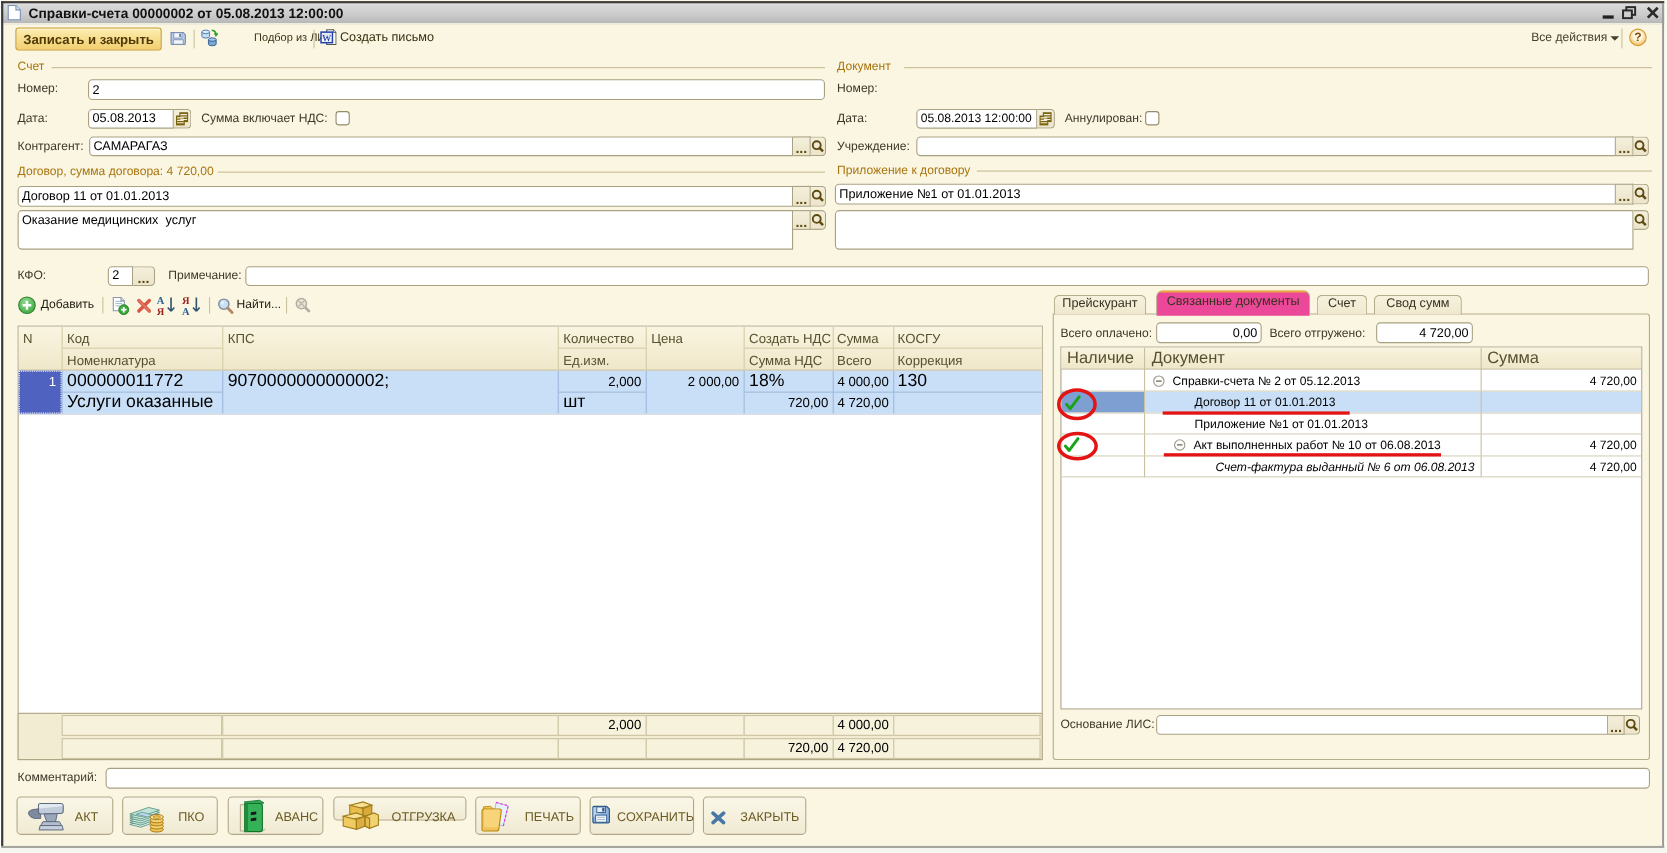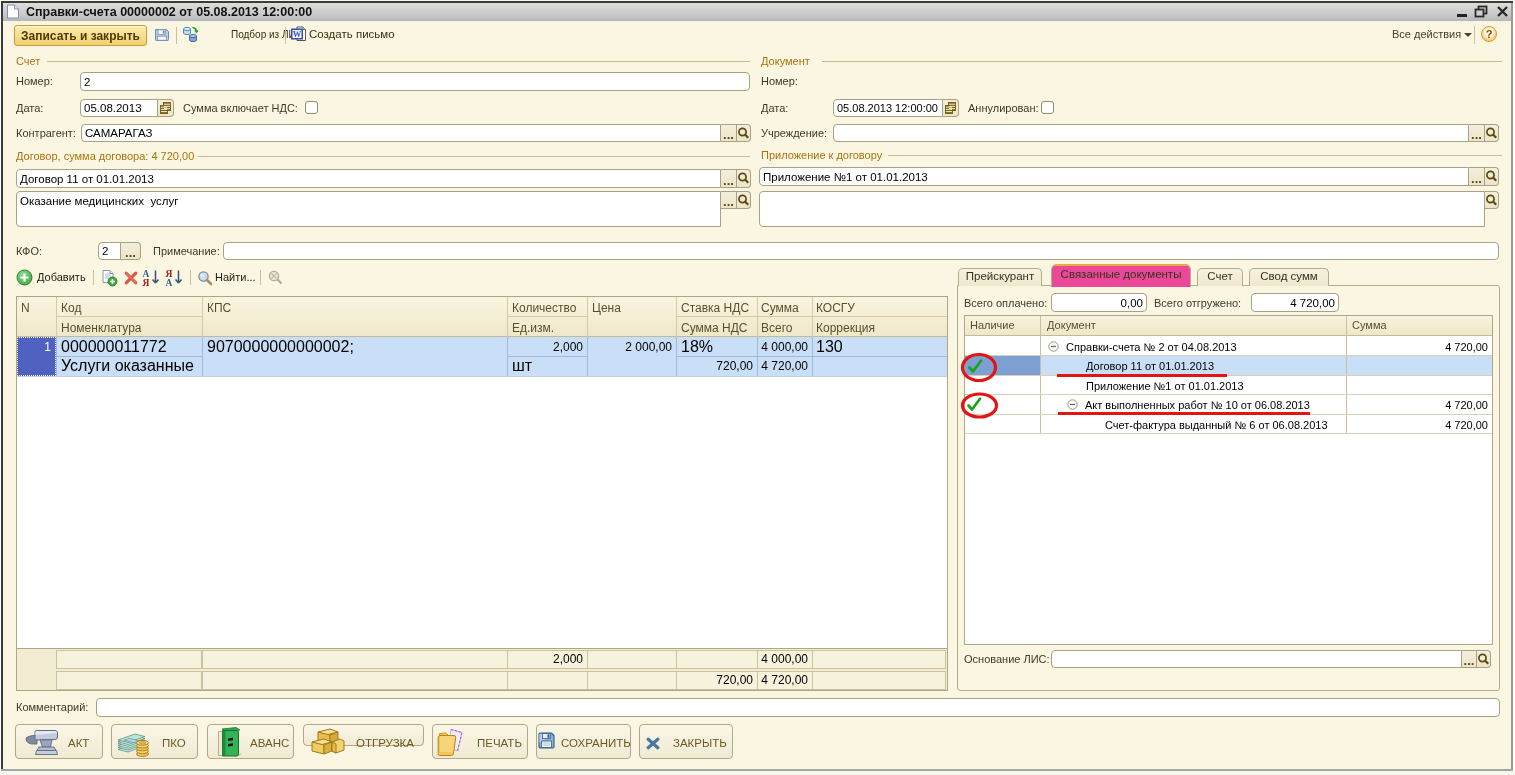--- a/index.html
+++ b/index.html
@@ -15,21 +15,21 @@
    background:linear-gradient(#F4EFDB,#ECE5CA);display:flex;align-items:center;justify-content:center;
    color:#5C4A10;font-weight:bold;font-size:13px;line-height:6px;}
 .sbtn.rr{border-radius:0 4px 4px 0;border-left:none;}
 .sbtn.mm{border-left:none;}
 .cb{position:absolute;width:13px;height:13px;background:#fff;border:1px solid #958C6B;border-radius:3px;box-sizing:border-box;}
 .vline{position:absolute;width:1px;}
 .hline{position:absolute;height:1px;}
 .tx{position:absolute;font-size:16px;color:#000;white-space:nowrap;line-height:14px;}
 .txr{position:absolute;font-size:12px;color:#000;white-space:nowrap;line-height:14px;text-align:right;}
 .htx{position:absolute;font-size:12px;color:#57502F;white-space:nowrap;line-height:14px;}
-.htx2{position:absolute;font-size:11px;color:#57502F;white-space:nowrap;line-height:13px;}
+.htx2{position:absolute;font-size:15px;color:#57502F;white-space:nowrap;line-height:13px;}
 .tx2{position:absolute;font-size:11px;color:#000;white-space:nowrap;line-height:13px;}
 .txr2{position:absolute;font-size:11px;color:#000;white-space:nowrap;line-height:13px;text-align:right;}
 .sep{position:absolute;width:1px;background:#C9C09C;}
 .tab{position:absolute;box-sizing:border-box;border:1px solid #B5AC8B;border-bottom:none;
   border-radius:5px 5px 0 0;background:linear-gradient(#F7F2DE,#EFE8CE);
   font-size:11.5px;color:#37321F;text-align:center;}
 .bbtn{position:absolute;box-sizing:border-box;border:1px solid #B1A88A;border-radius:4px;
   background:linear-gradient(#FAF7E8,#F0EAD2);color:#6B5B22;font-size:12px;}
 .bbtn span{position:absolute;top:12px;font-size:11.5px;}
 </style></head>
@@ -254,21 +254,21 @@
 
   <div class="abs" style="left:17px;top:297px;width:930px;height:40px;background:linear-gradient(#FAF5E1,#EFE7C9);"></div>
 
   <div class="htx" style="left:21px;top:301px;">N</div>
   <div class="htx" style="left:61px;top:301px;">Код</div>
   <div class="htx" style="left:61px;top:321px;">Номенклатура</div>
   <div class="htx" style="left:207px;top:301px;">КПС</div>
   <div class="htx" style="left:512px;top:301px;">Количество</div>
   <div class="htx" style="left:512px;top:321px;">Ед.изм.</div>
   <div class="htx" style="left:592px;top:301px;">Цена</div>
-  <div class="htx" style="left:681px;top:301px;">Ставка НДС</div>
+  <div class="htx" style="left:681px;top:301px;">Создать НДС</div>
   <div class="htx" style="left:681px;top:321px;">Сумма НДС</div>
   <div class="htx" style="left:761px;top:301px;">Сумма</div>
   <div class="htx" style="left:761px;top:321px;">Всего</div>
   <div class="htx" style="left:816px;top:301px;">КОСГУ</div>
   <div class="htx" style="left:816px;top:321px;">Коррекция</div>
 
   <div class="hline" style="left:57px;top:316px;width:145px;background:#D5CBA7;"></div>
   <div class="hline" style="left:508px;top:316px;width:79px;background:#D5CBA7;"></div>
   <div class="hline" style="left:677px;top:316px;width:270px;background:#D5CBA7;"></div>
 
@@ -361,27 +361,27 @@
 
   <svg class="abs" style="left:1048px;top:341px;" width="11" height="11" viewBox="0 0 11 11">
       <circle cx="5.5" cy="5.5" r="4.7" fill="#FCFCF8" stroke="#9A9488"></circle>
       <path d="M3 5.5 h5" stroke="#6A655A" stroke-width="1.2"></path>
     </svg>
   <svg class="abs" style="left:1067px;top:399px;" width="11" height="11" viewBox="0 0 11 11">
       <circle cx="5.5" cy="5.5" r="4.7" fill="#FCFCF8" stroke="#9A9488"></circle>
       <path d="M3 5.5 h5" stroke="#6A655A" stroke-width="1.2"></path>
     </svg>
 
-  <div class="tx2" style="left:1066px;top:341px;">Справки-счета № 2 от 04.08.2013</div>
+  <div class="tx2" style="left:1066px;top:341px;">Справки-счета № 2 от 05.12.2013</div>
   <div class="txr2" style="left:1346px;top:341px;width:142px;">4 720,00</div>
   <div class="tx2" style="left:1086px;top:360px;">Договор 11 от 01.01.2013</div>
   <div class="tx2" style="left:1086px;top:380px;">Приложение №1 от 01.01.2013</div>
   <div class="tx2" style="left:1085px;top:399px;">Акт выполненных работ № 10 от 06.08.2013</div>
   <div class="txr2" style="left:1346px;top:399px;width:142px;">4 720,00</div>
-  <div class="tx2" style="left:1105px;top:419px;">Счет-фактура выданный № 6 от 06.08.2013</div>
+  <div class="tx2" style="left:1105px;top:419px;font-style:italic;">Счет-фактура выданный № 6 от 06.08.2013</div>
   <div class="txr2" style="left:1346px;top:419px;width:142px;">4 720,00</div>
 
   <svg class="abs" style="left:967px;top:359px;" width="16" height="15" viewBox="0 0 16 15">
       <path d="M2.5 8.5 L6 12.5 L14 1.8" fill="none" stroke="#1BA41B" stroke-width="2.7" stroke-linecap="round" stroke-linejoin="round"></path>
     </svg>
   <svg class="abs" style="left:966px;top:397px;" width="16" height="15" viewBox="0 0 16 15">
       <path d="M2.5 8.5 L6 12.5 L14 1.8" fill="none" stroke="#1BA41B" stroke-width="2.7" stroke-linecap="round" stroke-linejoin="round"></path>
     </svg>
 
   <svg class="abs" style="left:958px;top:350px;z-index:5;" width="45" height="36" viewBox="0 0 45 36">

